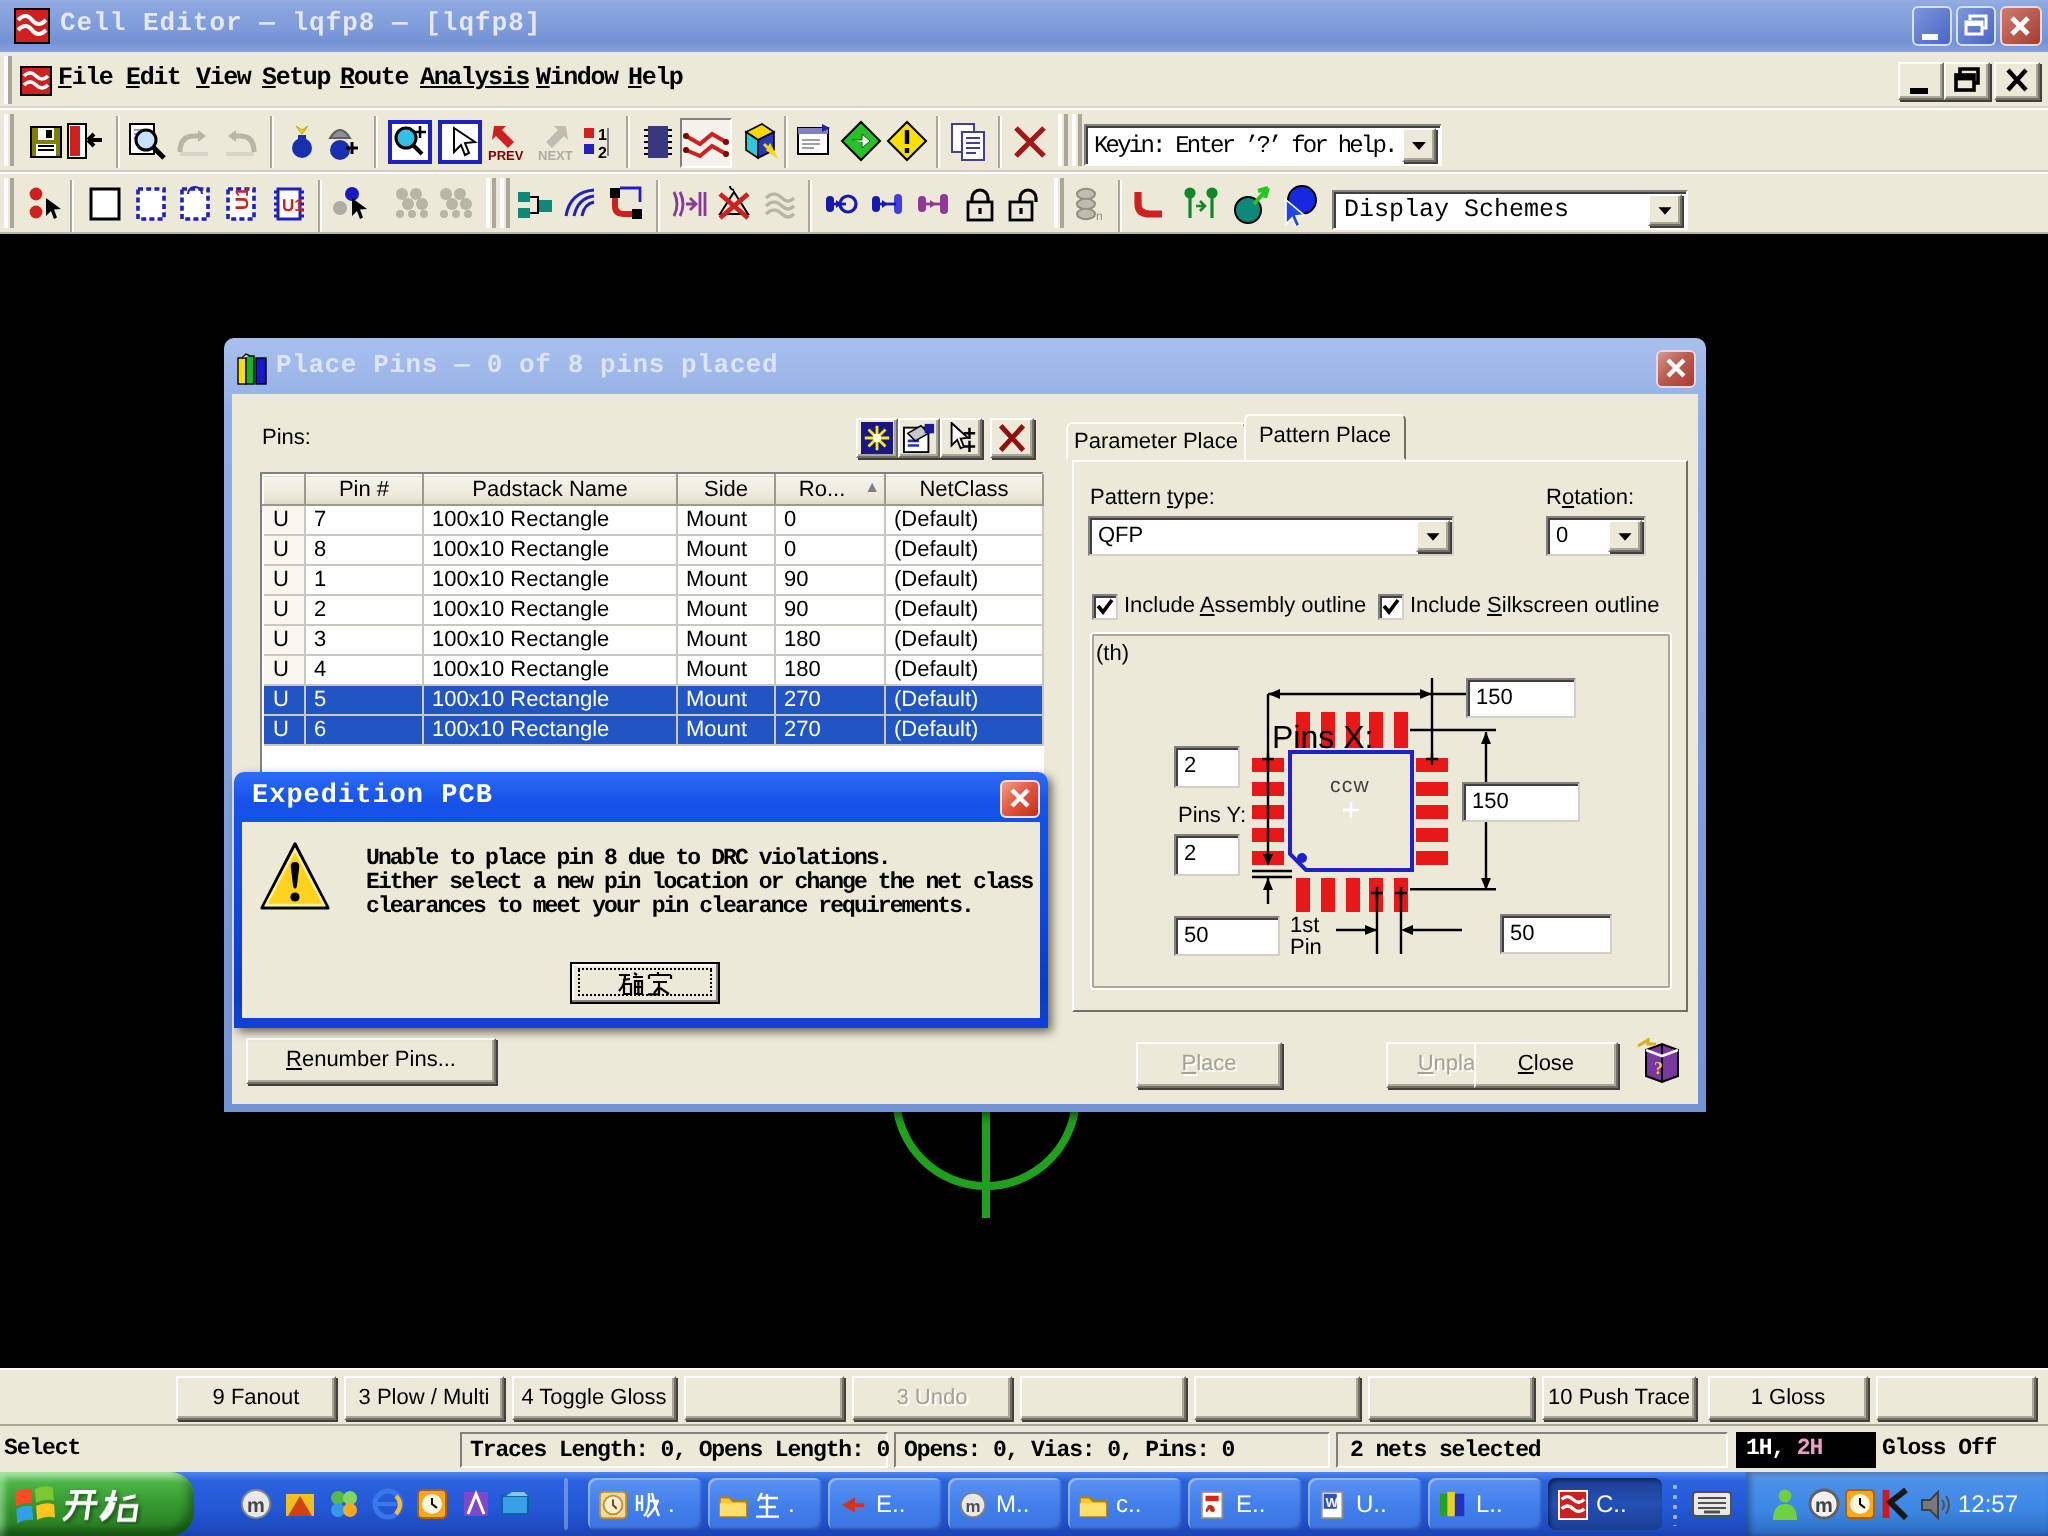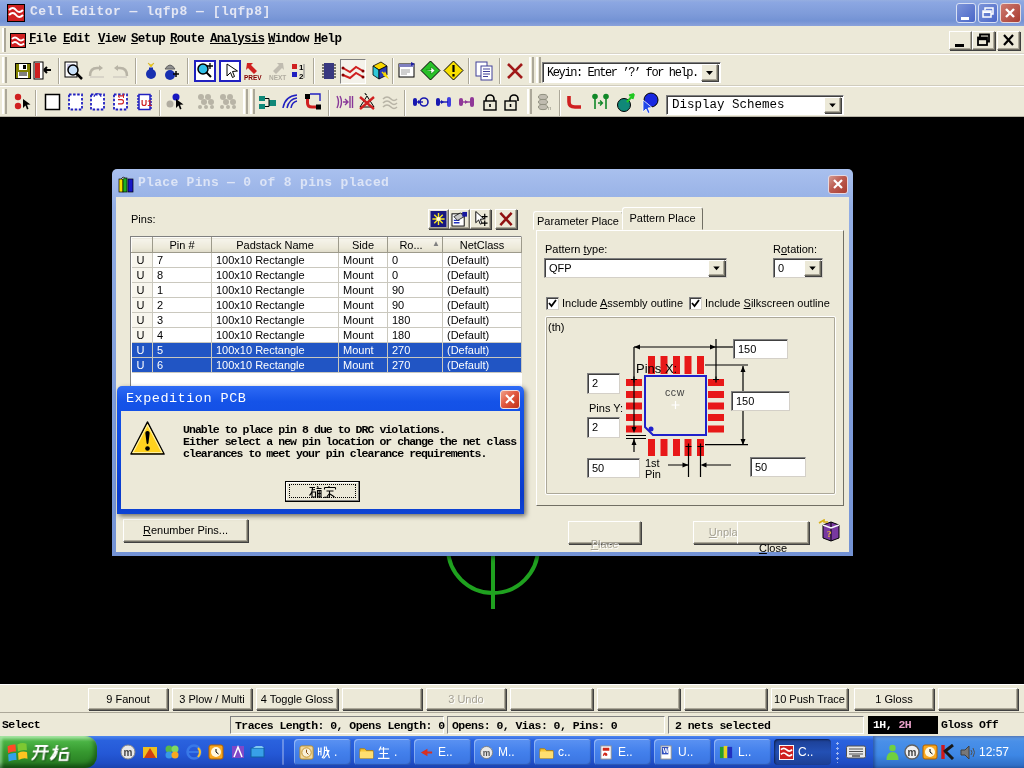--- a/index.html
+++ b/index.html
@@ -671,49 +671,49 @@
         </div>
       <div class="edit abs" style="left:194px;top:160px;width:59px;height:20px;">
           <div class="abs" style="left:4px;top:3px;">150</div>
         </div>
       <div class="edit abs" style="left:50px;top:227px;width:53px;height:20px;">
           <div class="abs" style="left:4px;top:3px;">50</div>
         </div>
       <div class="edit abs" style="left:213px;top:226px;width:56px;height:20px;">
           <div class="abs" style="left:4px;top:3px;">50</div>
         </div>
-      <div class="abs" style="left:52px;top:130px;font-size:13px;padding-left:47px;">Pins X:</div>
+      <div class="abs" style="left:52px;top:130px;font-size:16px;padding-left:47px;">Pins X:</div>
       <div class="edit abs" style="left:50px;top:142px;width:33px;height:21px;">
           <div class="abs" style="left:4px;top:3px;">2</div>
         </div>
       <div class="abs" style="left:52px;top:171px;font-size:11px;">Pins Y:</div>
       <div class="edit abs" style="left:50px;top:186px;width:33px;height:21px;">
           <div class="abs" style="left:4px;top:3px;">2</div>
         </div>
       <div class="abs" style="left:108px;top:227px;font-size:11px;line-height:11px;">1st<br>Pin</div>
     </div>
 
     <div class="rbtn abs" style="left:7px;top:322px;width:125px;height:23px;padding-top:4px;"><u>R</u>enumber Pins...</div>
-    <div class="rbtn abs" style="left:452px;top:324px;width:73px;height:23px;padding-top:16px;color:#A5A194;text-shadow:1px 1px 0 #fff;"><u>P</u>lace</div>
+    <div class="rbtn abs" style="left:452px;top:324px;width:73px;height:23px;padding-top:4px;color:#A5A194;text-shadow:1px 1px 0 #fff;"><u>P</u>lace</div>
     <div class="rbtn abs" style="left:537px;top:324px;width:72px;height:23px;padding-top:4px;color:#A5A194;text-shadow:1px 1px 0 #fff;margin-left:40px;"><u>U</u>nplace</div>
-    <div class="rbtn abs" style="left:621px;top:324px;width:72px;height:23px;padding-top:20px;"><u>C</u>lose</div>
+    <div class="rbtn abs" style="left:621px;top:324px;width:72px;height:23px;padding-top:4px;"><u>C</u>lose</div>
     <svg class="abs" style="left:701px;top:322px;" width="26" height="24" viewBox="0 0 26 24">
       <path d="M6 6 L14 3 L22 6 L22 19 L14 22 L6 19 Z" fill="#7838A0" stroke="#000"></path>
       <path d="M14 3 L14 22" stroke="#000"></path>
       <path d="M6 6 L14 9 L22 6" fill="none" stroke="#F8F8F8" stroke-width="1.4"></path>
       <text x="10" y="18" font-size="9" font-weight="bold" fill="#F8C830" font-family="Liberation Serif">?</text>
       <path d="M2 4 l5 -3 l0 2 l4 0" fill="none" stroke="#D8B018" stroke-width="1.6"></path>
     </svg>
   </div>
 </div>
 
 <div class="abs" id="errdlg" style="left:117px;top:386px;width:407px;height:128px;border-radius:5px 5px 0 0;
   background:linear-gradient(180deg,#2E6BF5 0%,#1553E8 12%,#0D47DE 55%,#0A3ACA 85%,#0D43D4 100%);
   box-shadow:2px 2px 5px rgba(0,0,0,0.55);">
-  <div class="abs mono" style="left:9px;top:5px;font-size:13.5px;font-weight:normal;color:#fff;letter-spacing:0.5px;">Expedition PCB</div>
+  <div class="abs mono" style="left:9px;top:5px;font-size:13.5px;font-weight:bold;color:#fff;letter-spacing:0.5px;">Expedition PCB</div>
   <div class="abs" style="left:383px;top:4px;width:20px;height:19px;border-radius:3px;background:linear-gradient(135deg,#F0A088,#E25A40 45%,#C03018);border:1px solid #F0E0E0;">
     <svg width="18" height="17" viewBox="0 0 18 17">
         <path d="M5 4 L13 12 M13 4 L5 12" stroke="#fff" stroke-width="2.2"></path>
       </svg>
   </div>
   <div class="abs" style="left:4px;top:25px;width:399px;height:98px;background:#ECE9D8;">
 
     <svg class="abs" style="left:8px;top:9px;" width="37" height="38" viewBox="0 0 37 38">
       <path d="M18.5 2 L35 34 L2 34 Z" fill="#FFD21E" stroke="#000" stroke-width="1.6" stroke-linejoin="round"></path>
       <path d="M18.5 5 L33 32.5 L4 32.5 Z" fill="none" stroke="#FFF0A0" stroke-width="1.2"></path>

